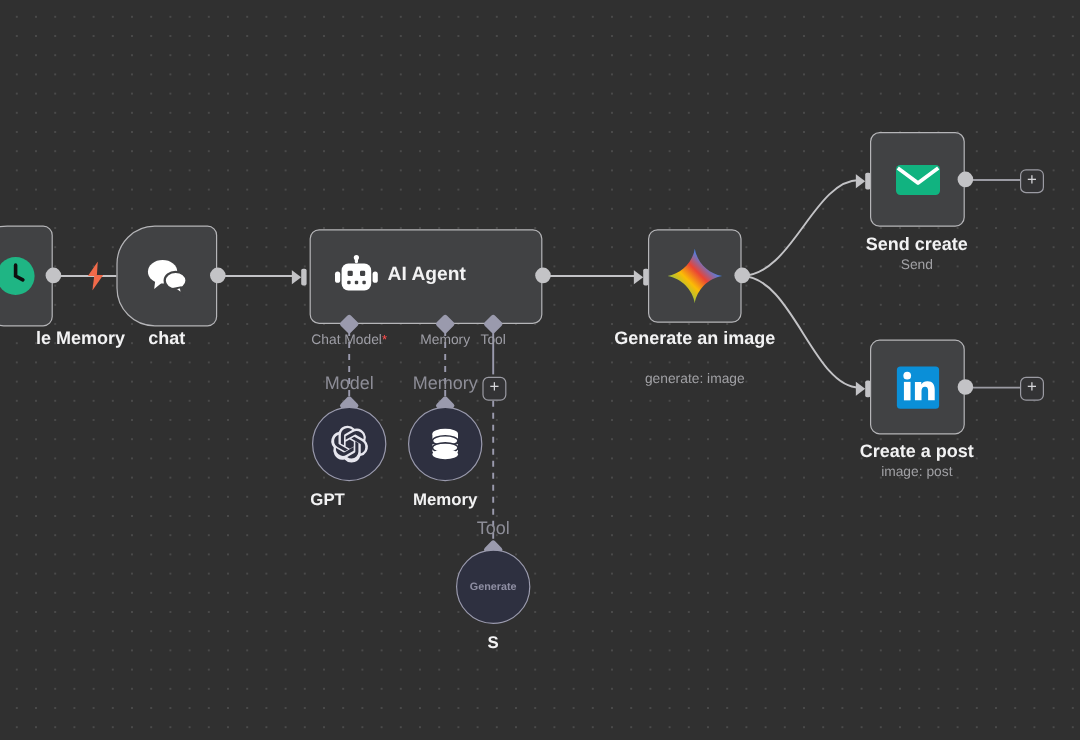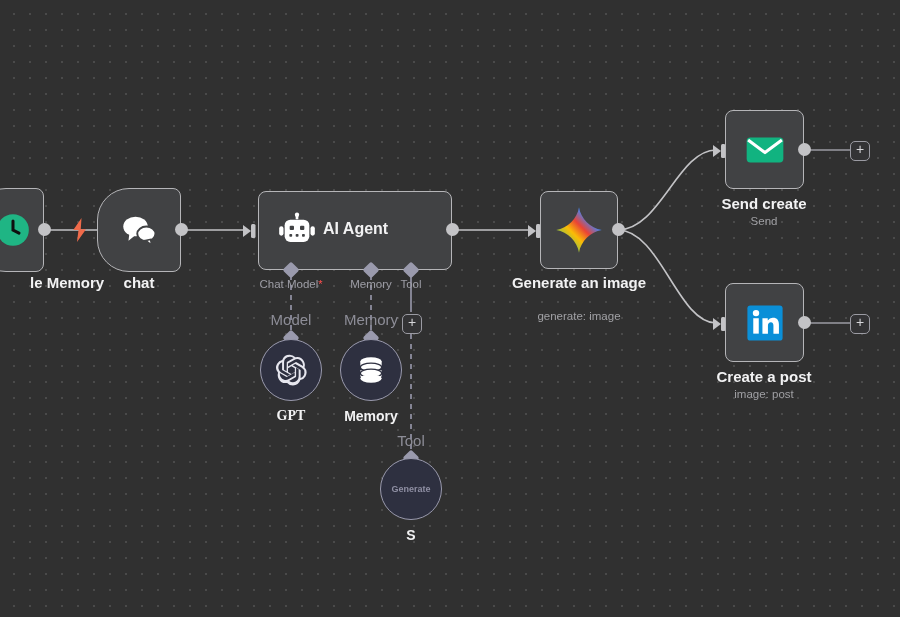--- a/index.html
+++ b/index.html
@@ -241,21 +241,21 @@
 
   <div class="sub-port-label" style="left:291px; top:311px;">Model</div>
   <div class="diamond" style="left:285px; top:332px;"></div>
   <div class="subnode" style="left:260px; top:339px;">
     <span>
       <svg class="icon" width="34" height="34" viewBox="0 0 24 24">
         <path d="M21.5 10.1a5.4 5.4 0 0 0-.5-4.5 5.5 5.5 0 0 0-5.9-2.6A5.4 5.4 0 0 0 11 1.2a5.5 5.5 0 0 0-5.2 3.8A5.4 5.4 0 0 0 2.2 7.6a5.5 5.5 0 0 0 .7 6.4 5.4 5.4 0 0 0 .5 4.5 5.5 5.5 0 0 0 5.9 2.6 5.4 5.4 0 0 0 4.1 1.8 5.5 5.5 0 0 0 5.2-3.8 5.4 5.4 0 0 0 3.6-2.6 5.5 5.5 0 0 0-.7-6.4zM13.4 20.6a4.1 4.1 0 0 1-2.6-.9l.1-.1 4.3-2.5a.7.7 0 0 0 .4-.6v-6.1l1.8 1.1v5a4.1 4.1 0 0 1-4 4.1zM4.7 16.9a4 4 0 0 1-.5-2.7l.1.1 4.3 2.5a.7.7 0 0 0 .7 0l5.3-3V16l-4.4 2.5a4.1 4.1 0 0 1-5.5-1.6zM3.6 8.3a4 4 0 0 1 2.1-1.8v5.1a.7.7 0 0 0 .3.6l5.3 3-1.8 1.1-4.4-2.5a4.1 4.1 0 0 1-1.5-5.5zm14.9 3.5-5.3-3.1 1.8-1 4.4 2.5a4.1 4.1 0 0 1-.6 7.4v-5.1a.7.7 0 0 0-.3-.7zm1.8-2.7-.1-.1-4.3-2.5a.7.7 0 0 0-.7 0l-5.3 3V7.4l4.4-2.5a4.1 4.1 0 0 1 6.1 4.2zM8.9 12.8l-1.8-1v-5a4.1 4.1 0 0 1 6.7-3.2l-.1.1-4.3 2.5a.7.7 0 0 0-.4.6zm1-2.1 2.4-1.4 2.4 1.4v2.7l-2.4 1.4-2.4-1.4z" fill="#e6e6ee"></path>
       </svg>
     </span>
   </div>
-  <div class="subnode-label" style="left:291px; top:408px;font-family:Liberation Serif, serif;">GPT</div>
+  <div class="subnode-label" style="left:273px; top:408px;">GPT</div>
 
   <div class="sub-port-label" style="left:371px; top:311px;">Memory</div>
   <div class="diamond" style="left:365px; top:332px;"></div>
   <div class="subnode" style="left:340px; top:339px;">
     <span>
       <svg class="icon" width="32" height="32" viewBox="0 0 24 24">
         <ellipse cx="12" cy="5.6" rx="8" ry="3.1" fill="#ffffff"></ellipse>
         <path d="M4 5.6v4.2c0 1.7 3.6 3.1 8 3.1s8-1.4 8-3.1V5.6" fill="#ffffff"></path>
         <ellipse cx="12" cy="9.9" rx="8" ry="3.1" fill="#ffffff" stroke="#2e3040" stroke-width="1"></ellipse>
         <path d="M4 12.1v4.2c0 1.7 3.6 3.1 8 3.1s8-1.4 8-3.1v-4.2" fill="#ffffff"></path>

